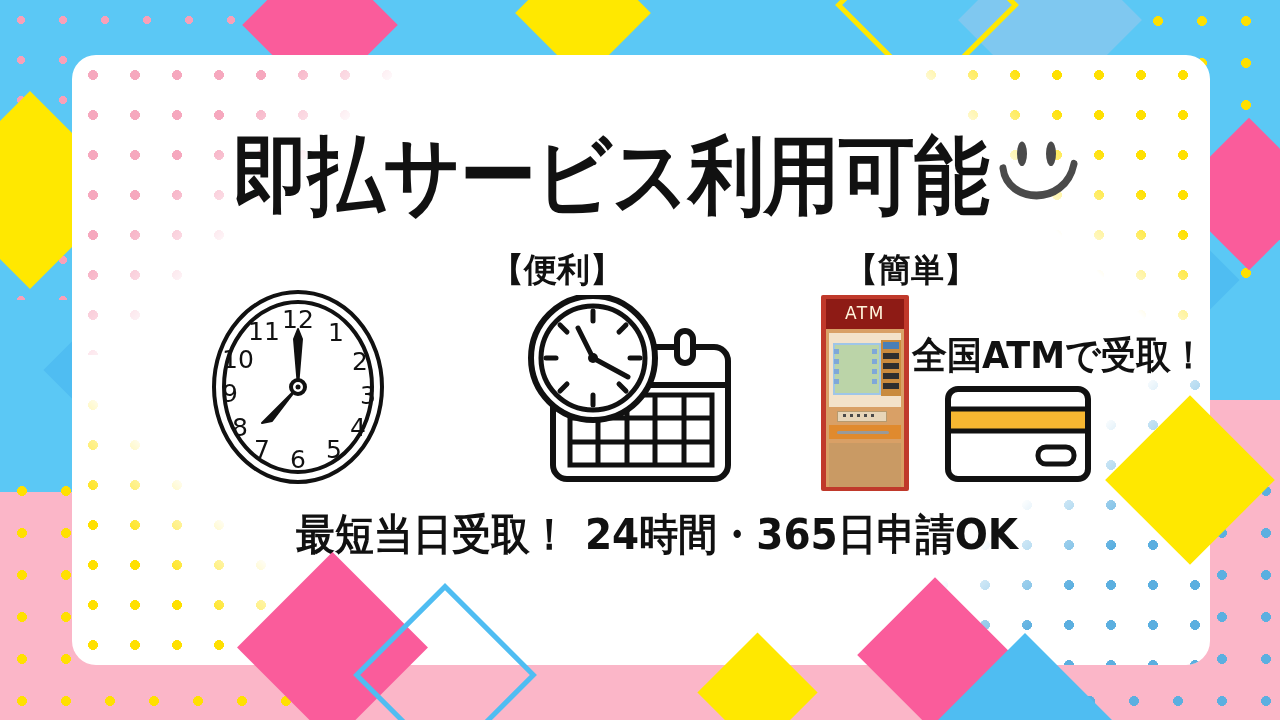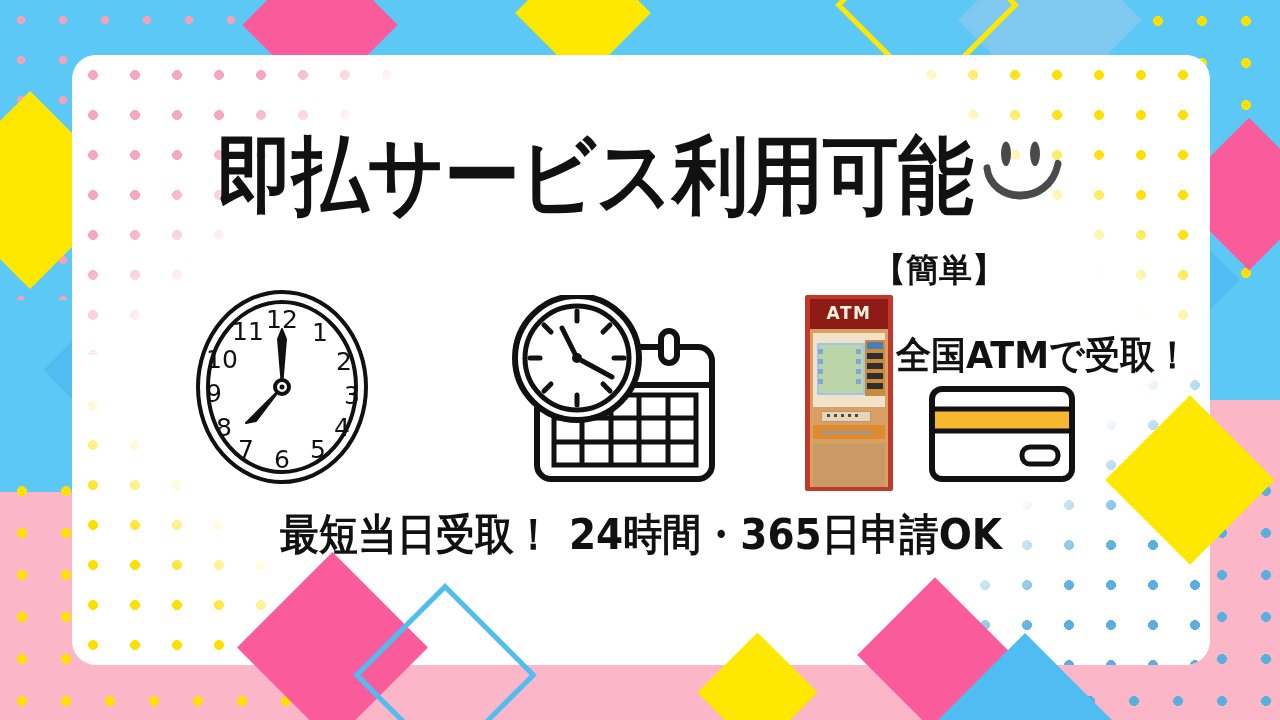--- a/index.html
+++ b/index.html
@@ -73,21 +73,21 @@
   }
   .cd-br{
     right:0;bottom:0;width:330px;height:300px;
     background-image:radial-gradient(circle 5px, #5BAFE0 98%, transparent 100%);
     background-size:42px 40px;
     -webkit-mask-image:linear-gradient(315deg,#000 0%,#000 34%,transparent 56%);
     mask-image:linear-gradient(315deg,#000 0%,#000 34%,transparent 56%);
   }
 
   
-  .content{position:absolute;left:0;top:0;width:1138px;height:610px;}
+  .content{position:absolute;left:16px;top:0;width:1138px;height:610px;}
 
   .headline{
     position:absolute;left:0;top:73px;width:1138px;
     text-align:center;
     font-family:"DejaVu Sans","Liberation Sans",sans-serif;
     font-weight:bold;
     font-size:76px;line-height:86px;
     letter-spacing:-1px;
     color:#111111;
     white-space:nowrap;
@@ -98,21 +98,21 @@
 
   .col-labels{position:absolute;left:0;top:195px;width:1138px;height:44px;}
   .col-label{
     position:absolute;top:0;
     font-family:"DejaVu Sans","Liberation Sans",sans-serif;
     font-weight:bold;font-size:33px;line-height:40px;color:#111;
     white-space:nowrap;
   }
   .lbl-1{left:56px;}
   .lbl-2{left:403px;}
-  .lbl-3{left:757px;margin-left:44px;}
+  .lbl-3{left:757px;}
 
   .art-clock{position:absolute;left:122px;top:232px;}
   .art-cal{position:absolute;left:437px;top:240px;}
   .art-atm{position:absolute;left:733px;top:240px;}
   .art-card{position:absolute;left:856px;top:330px;}
 
   .atm-text{
     position:absolute;left:824px;top:277px;
     font-family:"DejaVu Sans","Liberation Sans",sans-serif;
     font-weight:bold;font-size:35px;line-height:42px;color:#111;
@@ -131,21 +131,21 @@
   .footline .gap{display:inline-block;width:16px;}
 
   
   .atm{position:relative;width:88px;height:196px;}
   .atm-frame{position:absolute;inset:0;background:#C0392B;border-radius:2px;}
   .atm-inner{position:absolute;left:5px;top:4px;width:78px;height:188px;background:#D9A066;}
   .atm-head{position:absolute;left:5px;top:4px;width:78px;height:30px;background:#8E1B15;}
   .atm-head-txt{
     position:absolute;left:5px;top:7px;width:78px;height:24px;
     text-align:center;color:#FFF4DC;
-    font-family:"DejaVu Sans",sans-serif;font-weight:bold;font-size:17px;line-height:22px;
+    font-family:"DejaVu Sans",sans-serif;font-weight:normal;font-size:17px;line-height:22px;
     letter-spacing:1.5px;
   }
   .atm-panel{position:absolute;left:8px;top:38px;width:72px;height:74px;background:#F3E2CA;}
   .atm-screen{position:absolute;left:12px;top:48px;width:44px;height:48px;background:#BBD4A8;border:2px solid #9FC6E8;}
   .atm-btn-l{position:absolute;left:13px;width:5px;height:5px;background:#7FA8D8;}
   .atm-btn-r{position:absolute;left:51px;width:5px;height:5px;background:#7FA8D8;}
   .atm-slotpanel{position:absolute;left:60px;top:45px;width:20px;height:56px;background:#C98B3E;}
   .atm-slot{position:absolute;left:62px;width:16px;height:6px;background:#2E2E2E;}
   .atm-slot-blue{position:absolute;left:62px;top:47px;width:16px;height:7px;background:#4A7FB5;}
   .atm-keys{position:absolute;left:16px;top:116px;width:48px;height:9px;background:#E7D5B8;border:1px solid #B79A6E;}
@@ -192,20 +192,21 @@
         <span>即払サービス利用可能</span><span class="smiley">
           <svg width="86" height="66" viewBox="0 0 86 66" aria-hidden="true">
             <ellipse cx="27" cy="14" rx="5" ry="11" fill="#4A4A4A"></ellipse>
             <ellipse cx="56" cy="14" rx="5" ry="11" fill="#4A4A4A"></ellipse>
             <path d="M8 27 C12 58, 70 62, 79 23" fill="none" stroke="#4A4A4A" stroke-width="7" stroke-linecap="round"></path>
           </svg>
         </span>
       </div>
 
       <div class="col-labels">
+        <div class="col-label lbl-2">【便利】</div>
         <div class="col-label lbl-3">【簡単】</div>
       </div>
 
       <div class="art-clock">
         <svg width="176" height="200" viewBox="0 0 176 200">
           <ellipse cx="88" cy="100" rx="84" ry="95" fill="#fff" stroke="#111" stroke-width="4"></ellipse>
           <ellipse cx="88" cy="100" rx="74" ry="85" fill="#fff" stroke="#111" stroke-width="4"></ellipse>
           <g font-family="DejaVu Sans, sans-serif" font-size="25" font-weight="normal" fill="#111" text-anchor="middle" dominant-baseline="central">
             <text x="88" y="32">12</text>
             <text x="126" y="45">1</text>

